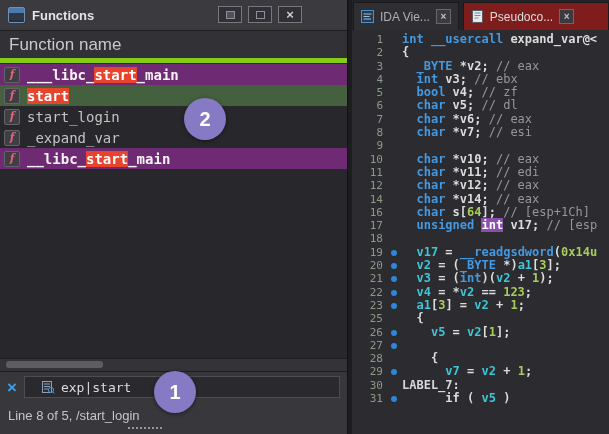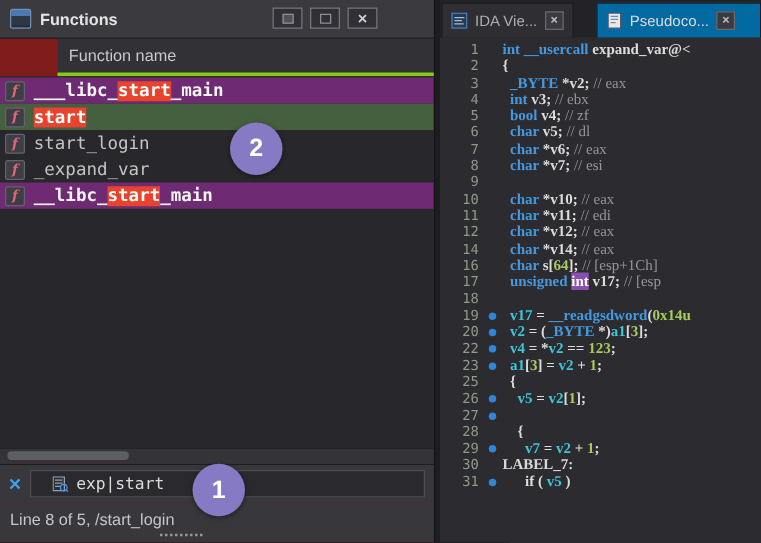--- a/index.html
+++ b/index.html
@@ -6,21 +6,21 @@
   body{
     width:609px;height:434px;position:relative;overflow:hidden;
     background:#1d1d20;
     font-family:"Liberation Sans",sans-serif;
     -webkit-font-smoothing:antialiased;
   }
 
   
   .fn-window{
     position:absolute;left:0;top:0;width:348px;height:434px;
-    display:flex;flex-direction:column;background:#7f1d1d;
+    display:flex;flex-direction:column;background:#e5e5e5;
     border-right:1px solid #121214;box-sizing:border-box;
   }
   .titlebar{
     height:30px;flex:none;background:#3a3a3f;border-bottom:1px solid #1f1f22;
     display:flex;align-items:center;gap:7px;padding:0 8px;position:relative;
   }
   .win-icon{
     width:15px;height:14px;flex:none;border:1px solid #6f8fb4;border-radius:2px;
     background:linear-gradient(#4a7ab0 0 35%,#2e3742 35% 100%);
     box-shadow:inset 0 -2px 0 #24303c;
@@ -29,22 +29,22 @@
   .winbtns{position:absolute;right:45px;top:6px;display:flex;gap:6px;}
   .wb{
     width:24px;height:17px;background:#303036;border:1px solid #77777e;
     display:flex;align-items:center;justify-content:center;box-sizing:border-box;
   }
   .wb .sq-fill{width:9px;height:8px;background:#515158;border:1px solid #8e8e96;box-sizing:border-box;}
   .wb .sq-out{width:9px;height:8px;border:1px solid #8e8e96;box-sizing:border-box;}
   .wb.close{color:#cfcfd4;font-size:13px;font-weight:bold;line-height:1;}
 
   .colheader{
-    height:27px;flex:none;background:#313136;border-bottom:3px solid #84cc16;
-    color:#c9c9cc;font-size:13px;display:flex;align-items:center;padding:0 9px;margin-left:46px;
+    height:27px;flex:none;background:#313136;border-bottom:5px solid #84cc16;
+    color:#c9c9cc;font-size:17px;display:flex;align-items:center;padding:0 9px;
   }
 
   .fn-list{flex:1;background:#28282c;padding-top:1px;overflow:hidden;}
   .fn-row{
     height:21px;display:flex;align-items:center;padding:0 2px 0 4px;
     font-family:"DejaVu Sans Mono",monospace;font-size:14px;color:#c4c4c4;
   }
   .fn-row.s-purple{background:#6e2a72;color:#f4f4f4;font-weight:bold;}
   .fn-row.s-selected{background:#44603e;color:#f4f4f4;font-weight:bold;}
   .fn-row.s-plain{color:#c4c4c4;}
@@ -81,47 +81,47 @@
     position:absolute;left:128px;top:25px;width:34px;height:0;
     border-bottom:2px dotted #96969a;
   }
 
   
   .right-panel{
     position:absolute;left:352px;top:0;width:257px;height:434px;
     background:#2b2b30;display:flex;flex-direction:column;overflow:hidden;
   }
   .tabbar{
-    height:30px;flex:none;background:#232327;display:flex;align-items:flex-start;gap:18px;
+    height:30px;flex:none;background:#232327;display:flex;align-items:flex-start;gap:4px;
     padding:2px 0 0 1px;box-sizing:border-box;
   }
   .tab{
     height:28px;display:flex;align-items:center;gap:6px;padding:0 7px;
     background:#2e2e33;color:#aeaeb2;font-size:12px;
     border:1px solid #1b1b1e;border-bottom:none;box-sizing:border-box;white-space:nowrap;
   }
-  .tab.active{background:#0369a1;color:#dcdcde;flex:1;}
+  .tab.active{background:#7f1d1d;color:#dcdcde;flex:1;}
   .tab-close{
     width:15px;height:15px;flex:none;background:#3a3a40;border:1px solid #68686f;
     color:#c2c2c6;font-size:10px;font-weight:bold;line-height:1;
     display:flex;align-items:center;justify-content:center;box-sizing:border-box;
   }
   .tab-ico{width:13px;height:13px;flex:none;}
 
   .code-area{
     flex:1;overflow:hidden;padding-top:3px;
     font-family:"DejaVu Sans Mono",monospace;font-size:12px;font-weight:bold;
   }
   .code-line{height:13.3px;line-height:13.3px;display:flex;white-space:pre;}
   .ln{width:33px;flex:none;text-align:right;color:#8e9a88;font-size:11px;font-weight:normal;padding-right:2px;box-sizing:border-box;}
   .dotslot{width:17px;flex:none;position:relative;}
   .dotslot.on::after{
     content:"";position:absolute;left:6px;top:4px;width:6px;height:6px;border-radius:50%;background:#2f86d8;
   }
-  .src{flex:none;font-family:Liberation Serif, serif;}
+  .src{flex:none;}
   .tk-p{color:#dcdcdc;}
   .tk-k{color:#4499e0;}
   .tk-v{color:#3ec6d6;}
   .tk-n{color:#a8cc5c;}
   .tk-c{color:#96969c;font-weight:normal;}
   .tk-l{color:#d8d8d8;}
   .tk-h{background:#8a4fae;color:#ffffff;}
 
   
   .badge{
@@ -238,20 +238,21 @@
       <div class="code-line"><span class="ln">9</span><span class="dotslot"></span></div>
       <div class="code-line"><span class="ln">10</span><span class="dotslot"></span><span class="src"><span class="tk-p">  </span><span class="tk-k">char </span><span class="tk-p">*v10; </span><span class="tk-c">// eax</span></span></div>
       <div class="code-line"><span class="ln">11</span><span class="dotslot"></span><span class="src"><span class="tk-p">  </span><span class="tk-k">char </span><span class="tk-p">*v11; </span><span class="tk-c">// edi</span></span></div>
       <div class="code-line"><span class="ln">12</span><span class="dotslot"></span><span class="src"><span class="tk-p">  </span><span class="tk-k">char </span><span class="tk-p">*v12; </span><span class="tk-c">// eax</span></span></div>
       <div class="code-line"><span class="ln">14</span><span class="dotslot"></span><span class="src"><span class="tk-p">  </span><span class="tk-k">char </span><span class="tk-p">*v14; </span><span class="tk-c">// eax</span></span></div>
       <div class="code-line"><span class="ln">16</span><span class="dotslot"></span><span class="src"><span class="tk-p">  </span><span class="tk-k">char </span><span class="tk-p">s[</span><span class="tk-n">64</span><span class="tk-p">]; </span><span class="tk-c">// [esp+1Ch]</span></span></div>
       <div class="code-line"><span class="ln">17</span><span class="dotslot"></span><span class="src"><span class="tk-p">  </span><span class="tk-k">unsigned </span><span class="tk-h">int</span><span class="tk-p"> v17; </span><span class="tk-c">// [esp</span></span></div>
       <div class="code-line"><span class="ln">18</span><span class="dotslot"></span><span class="src"></span></div>
       <div class="code-line"><span class="ln">19</span><span class="dotslot on"></span><span class="src"><span class="tk-p">  </span><span class="tk-v">v17</span><span class="tk-p"> = </span><span class="tk-k">__readgsdword</span><span class="tk-p">(</span><span class="tk-n">0x14u</span></span></div>
       <div class="code-line"><span class="ln">20</span><span class="dotslot on"></span><span class="src"><span class="tk-p">  </span><span class="tk-v">v2</span><span class="tk-p"> = (</span><span class="tk-k">_BYTE </span><span class="tk-p">*)</span><span class="tk-v">a1</span><span class="tk-p">[</span><span class="tk-n">3</span><span class="tk-p">];</span></span></div>
+      <div class="code-line"><span class="ln">21</span><span class="dotslot on"></span><span class="src"><span class="tk-p">  </span><span class="tk-v">v3</span><span class="tk-p"> = (</span><span class="tk-k">int</span><span class="tk-p">)(</span><span class="tk-v">v2</span><span class="tk-p"> + </span><span class="tk-n">1</span><span class="tk-p">);</span></span></div>
       <div class="code-line"><span class="ln">22</span><span class="dotslot on"></span><span class="src"><span class="tk-p">  </span><span class="tk-v">v4</span><span class="tk-p"> = *</span><span class="tk-v">v2</span><span class="tk-p"> == </span><span class="tk-n">123</span><span class="tk-p">;</span></span></div>
       <div class="code-line"><span class="ln">23</span><span class="dotslot on"></span><span class="src"><span class="tk-p">  </span><span class="tk-v">a1</span><span class="tk-p">[</span><span class="tk-n">3</span><span class="tk-p">] = </span><span class="tk-v">v2</span><span class="tk-p"> + </span><span class="tk-n">1</span><span class="tk-p">;</span></span></div>
       <div class="code-line"><span class="ln">25</span><span class="dotslot"></span><span class="src"><span class="tk-p">  {</span></span></div>
       <div class="code-line"><span class="ln">26</span><span class="dotslot on"></span><span class="src"><span class="tk-p">    </span><span class="tk-v">v5</span><span class="tk-p"> = </span><span class="tk-v">v2</span><span class="tk-p">[</span><span class="tk-n">1</span><span class="tk-p">];</span></span></div>
       <div class="code-line"><span class="ln">27</span><span class="dotslot on"></span></div>
       <div class="code-line"><span class="ln">28</span><span class="dotslot"></span><span class="src"><span class="tk-p">    {</span></span></div>
       <div class="code-line"><span class="ln">29</span><span class="dotslot on"></span><span class="src"><span class="tk-p">      </span><span class="tk-v">v7</span><span class="tk-p"> = </span><span class="tk-v">v2</span><span class="tk-p"> + </span><span class="tk-n">1</span><span class="tk-p">;</span></span></div>
       <div class="code-line"><span class="ln">30</span><span class="dotslot"></span><span class="src"><span class="tk-l">LABEL_7:</span></span></div>
       <div class="code-line"><span class="ln">31</span><span class="dotslot on"></span><span class="src"><span class="tk-p">      </span><span class="tk-p">if ( </span><span class="tk-v">v5</span><span class="tk-p"> )</span></span></div>
     </div>

